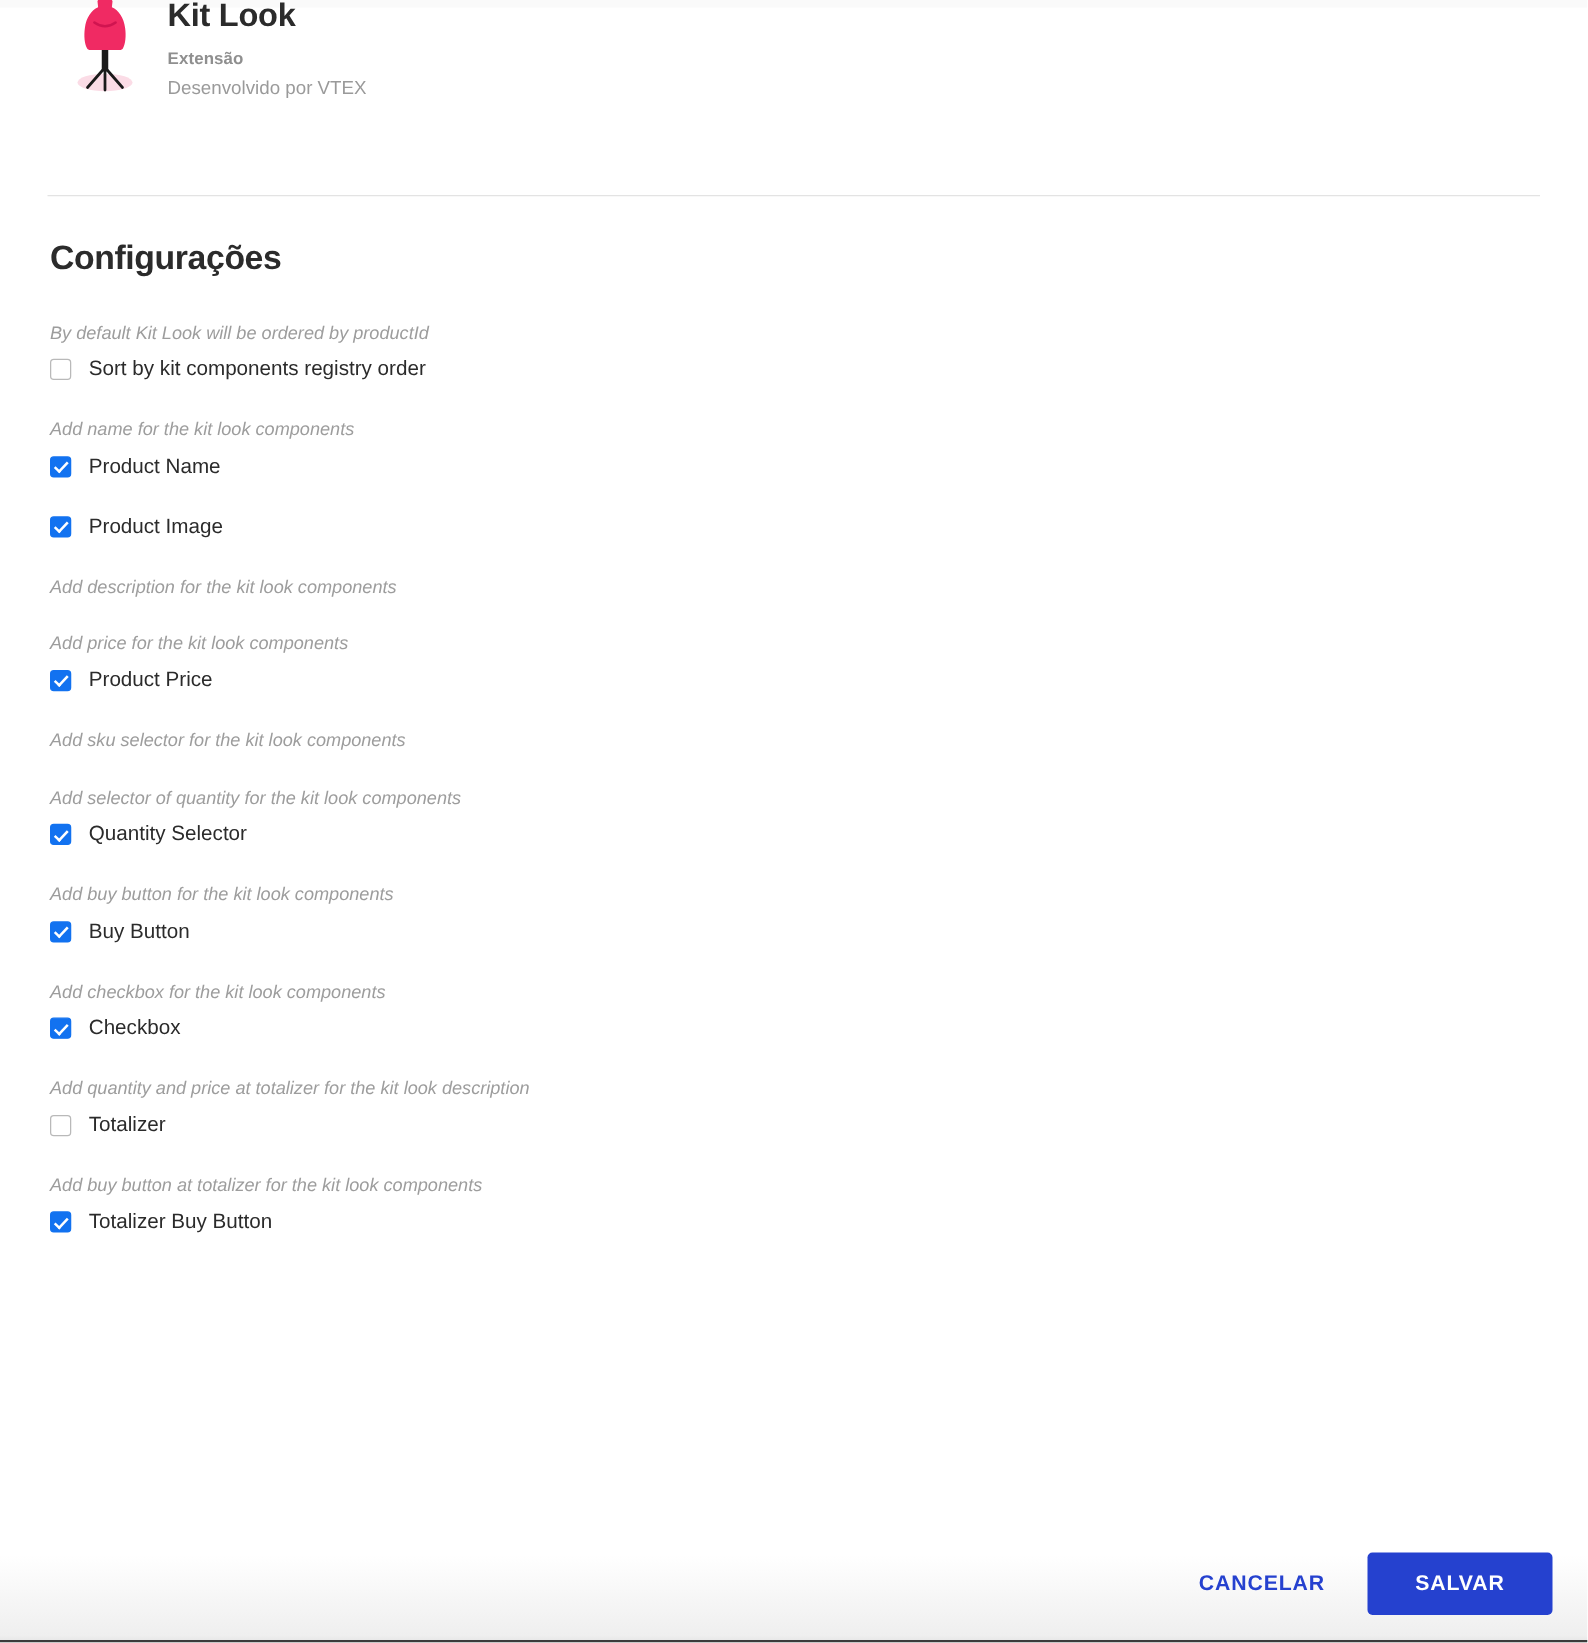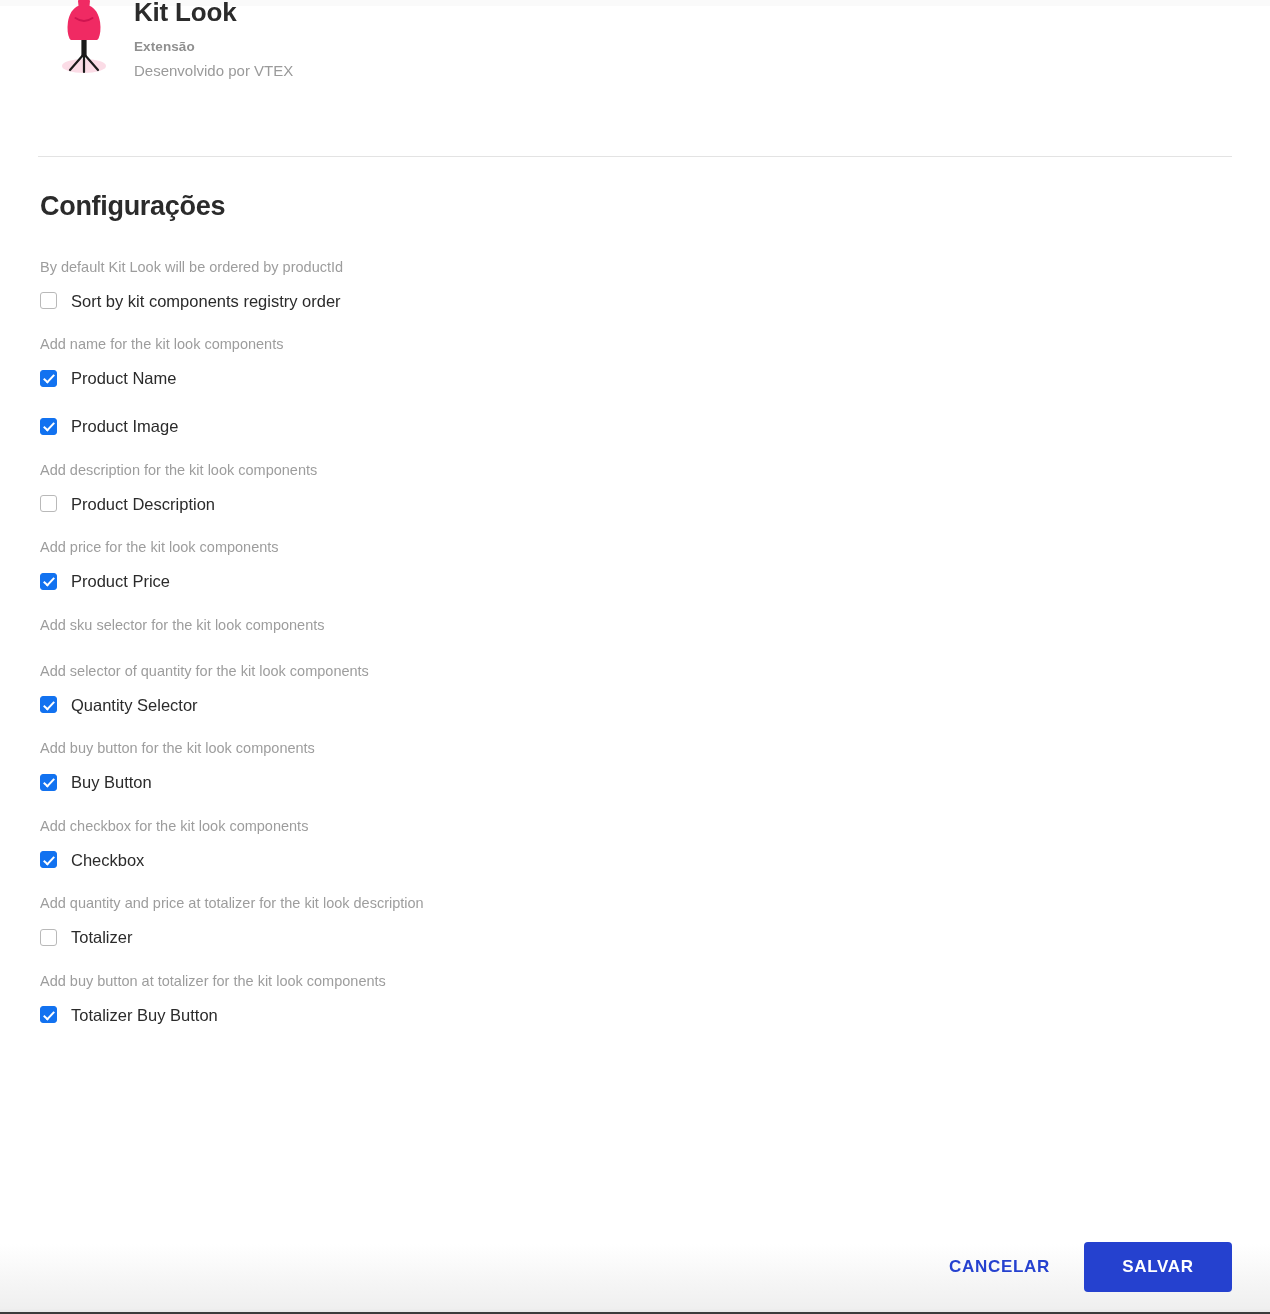--- a/index.html
+++ b/index.html
@@ -103,30 +103,31 @@
     color: #2b2b2b;
     letter-spacing: -0.3px;
     margin: 0 0 36px 0;
     line-height: 1.1;
   }
 
   .field-group { margin-bottom: 26px; }
   .field-group:last-child { margin-bottom: 0; }
 
   .field-hint {
+    font-style: italic;
     font-size: 14.5px;
     color: #9d9d9d;
     line-height: 1.35;
     margin: 0 0 10px 0;
     font-weight: 400;
   }
 
   .checkbox-row {
     display: flex;
-    align-items: flex-end;
+    align-items: flex-start;
     gap: 14px;
     height: 22px;
   }
 
   .cbox {
     width: 17px;
     height: 17px;
     flex: 0 0 17px;
     border-radius: 3px;
     position: relative;
@@ -171,21 +172,21 @@
     height: 90px;
     background: linear-gradient(to bottom,
       rgba(255,255,255,0) 0%,
       rgba(255,255,255,0.85) 22%,
       #f6f6f6 62%,
       #efefef 94%,
       #e4e4e4 100%);
     display: flex;
     align-items: center;
     justify-content: flex-end;
-    padding: 0 38px 4px 0;
+    padding: 0 28px 4px 0;
     gap: 26px;
   }
   .footer::after {
     content: "";
     position: absolute;
     left: 0; bottom: 0;
     width: 100%;
     height: 2px;
     background: #3b3b3b;
   }
@@ -256,24 +257,20 @@
           </label>
         </div>
         <div class="field-group">
           <label class="checkbox-row">
             <span class="cbox on"></span>
             <span class="cbox-label">Product Image</span>
           </label>
         </div>
         <div class="field-group">
           <p class="field-hint">Add description for the kit look components</p>
-          <label class="checkbox-row">
-            <span class="cbox off"></span>
-            <span class="cbox-label">Product Description</span>
-          </label>
         </div>
         <div class="field-group">
           <p class="field-hint">Add price for the kit look components</p>
           <label class="checkbox-row">
             <span class="cbox on"></span>
             <span class="cbox-label">Product Price</span>
           </label>
         </div>
         <div class="field-group">
           <p class="field-hint">Add sku selector for the kit look components</p>

